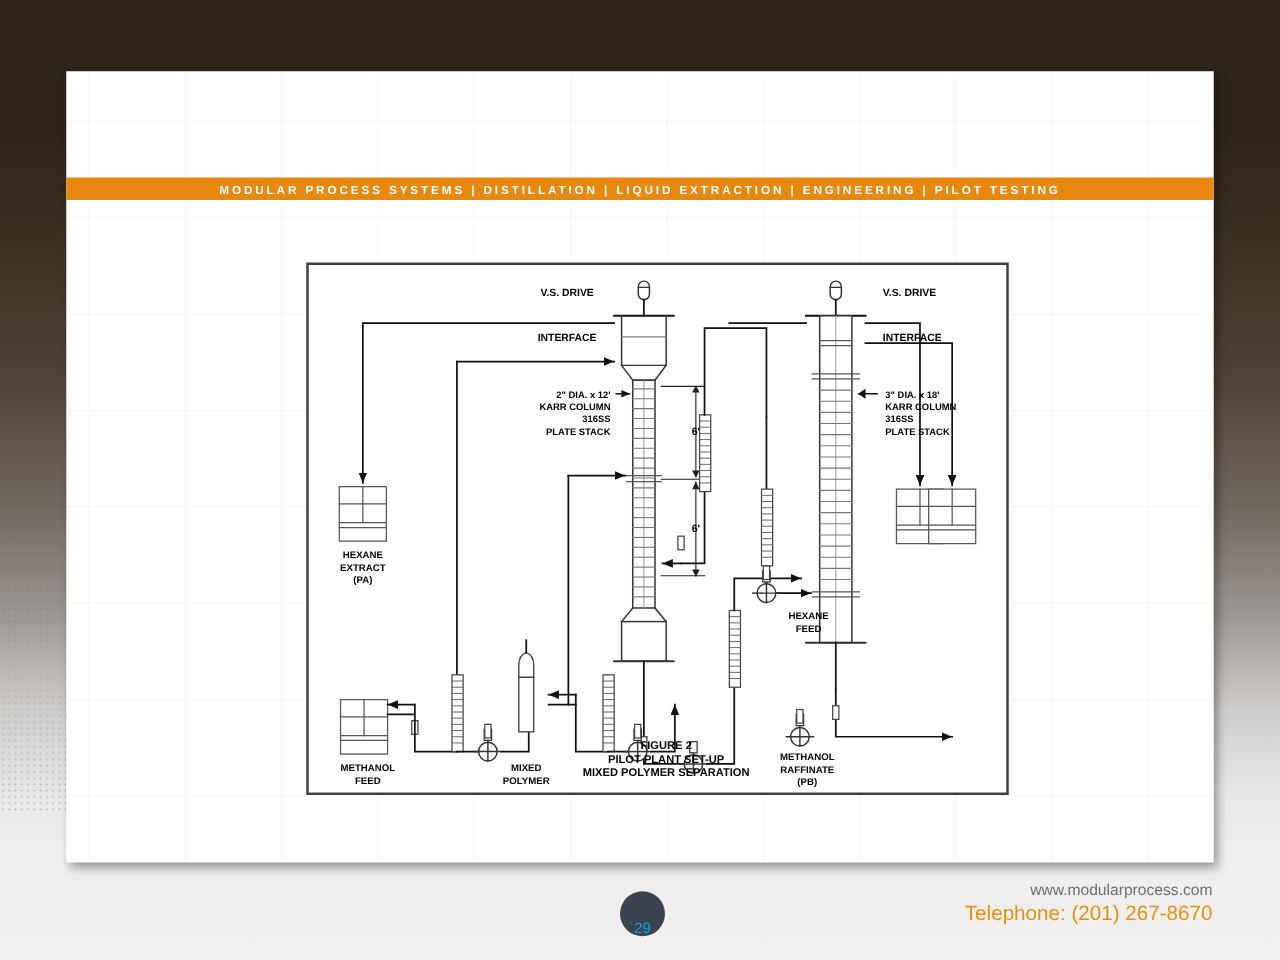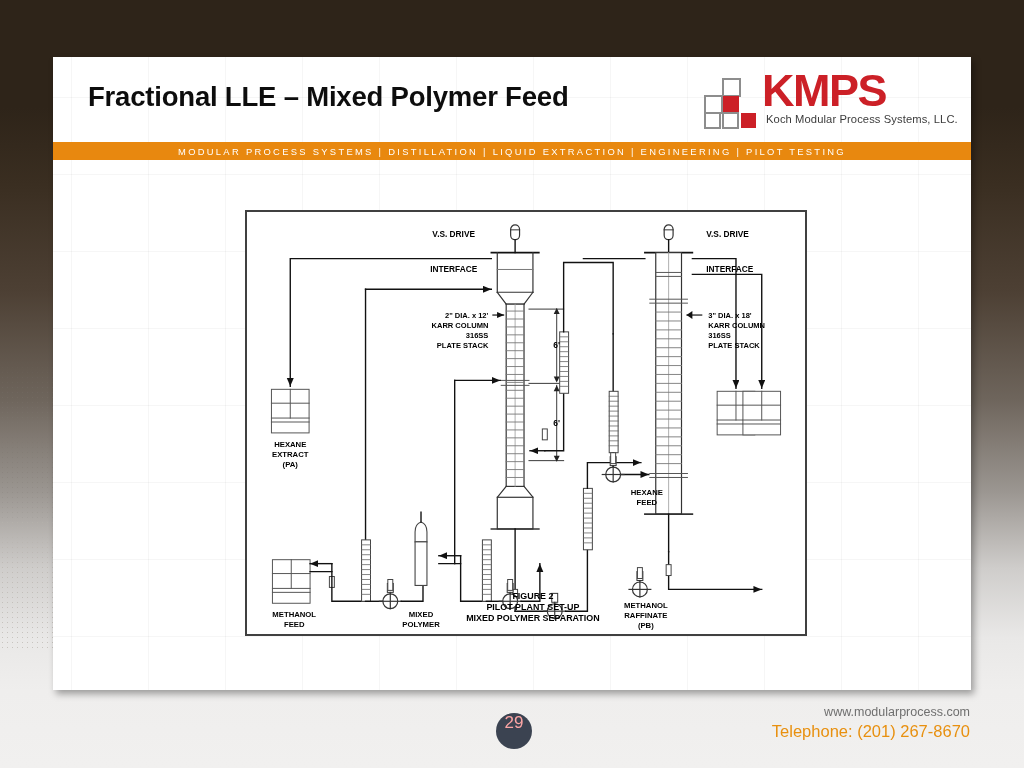--- a/index.html
+++ b/index.html
@@ -80,73 +80,57 @@
     font-size: 11.2px; color: #3c3c3c; letter-spacing: .1px; white-space: nowrap;
   }
 
   
   .orange-bar {
     position: absolute; left: 0; top: 85px; width: 100%; height: 18px;
     background: #e8880f;
     display: flex; align-items: center; justify-content: center;
   }
   .orange-bar span {
-    font-size: 9.4px; color: #ffffff; font-weight: normal;
+    font-size: 9.4px; color: #ffffff; font-weight: bold;
     letter-spacing: 2.3px; white-space: nowrap;
   }
 
   
   .diagram-frame {
     position: absolute; left: 192px; top: 153px; width: 562px; height: 426px;
     border: 2px solid #404040; background: #fff;
   }
   .diagram-inner { position: absolute; inset: 3px; }
   svg.pfd { display: block; width: 100%; height: 100%; }
 
   
   .page-badge {
     position: absolute; left: 496px; top: 713px; width: 36px; height: 36px;
     border-radius: 50%; background: #3b4351;
-    display: flex; align-items: flex-start; justify-content: center;
-    color: #fca5a5; font-size: 17px;
+    display: flex; align-items: flex-end; justify-content: center;
+    color: #0ea5e9; font-size: 12px;
   }
   .footer-site {
     position: absolute; right: 54px; top: 705px;
     font-size: 12.5px; color: #6f6f6f; text-align: right; white-space: nowrap;
   }
   .footer-phone {
     position: absolute; right: 54px; top: 722px;
     font-size: 16.5px; color: #e8900f; text-align: center; white-space: nowrap;
   }
 </style>
 </head>
 <body>
 
 <div class="bg-dots"></div>
 <div class="bg-dots2"></div>
 
 <div class="slide">
   <div class="slide-grid"></div>
 
-  <div class="header">
-    <div class="slide-title">Fractional LLE – Mixed Polymer Feed</div>
-
-    <div class="logo">
-      <div class="logo-squares">
-        <div class="sq" style="left:18px; top:0;    width:19px; height:19px;"></div>
-        <div class="sq" style="left:0;    top:17px; width:19px; height:19px;"></div>
-        <div class="sq filled" style="left:19px; top:18px; width:16px; height:16px;"></div>
-        <div class="sq" style="left:0;    top:34px; width:17px; height:17px;"></div>
-        <div class="sq" style="left:18px; top:34px; width:17px; height:17px;"></div>
-        <div class="sq filled" style="left:37px; top:35px; width:15px; height:15px;"></div>
-      </div>
-      <div class="logo-kmps">KMPS</div>
-      <div class="logo-tag">Koch Modular Process Systems, LLC.</div>
-    </div>
-  </div>
 
   <div class="orange-bar">
     <span>MODULAR PROCESS SYSTEMS  |  DISTILLATION  |  LIQUID EXTRACTION  |  ENGINEERING  |  PILOT TESTING</span>
   </div>
 
   <div class="diagram-frame">
     <div class="diagram-inner">
       <svg class="pfd" viewBox="0 0 556 420">
         <defs>
           <marker id="ar" markerWidth="7" markerHeight="7" refX="6" refY="2.5" orient="auto" markerUnits="strokeWidth">

